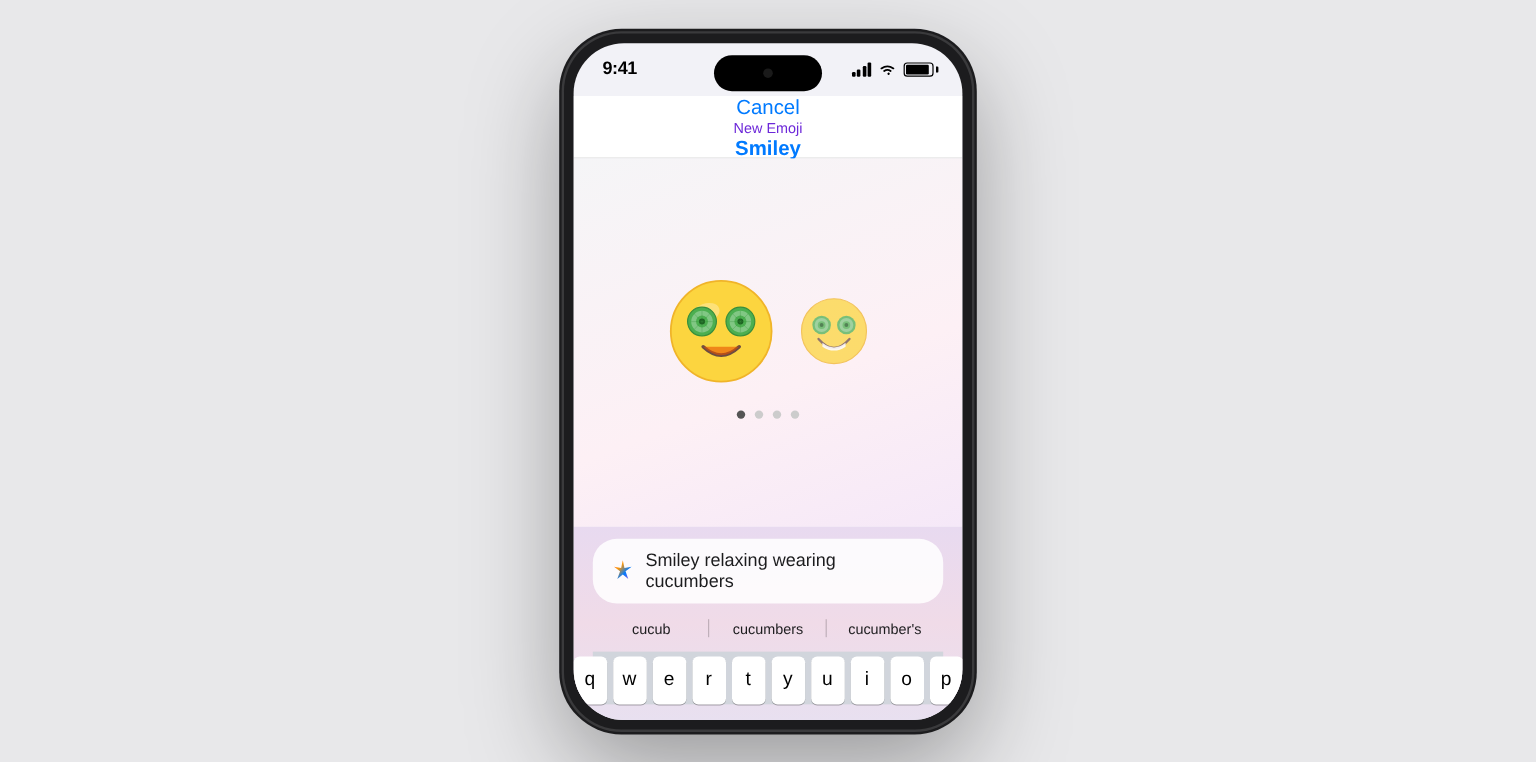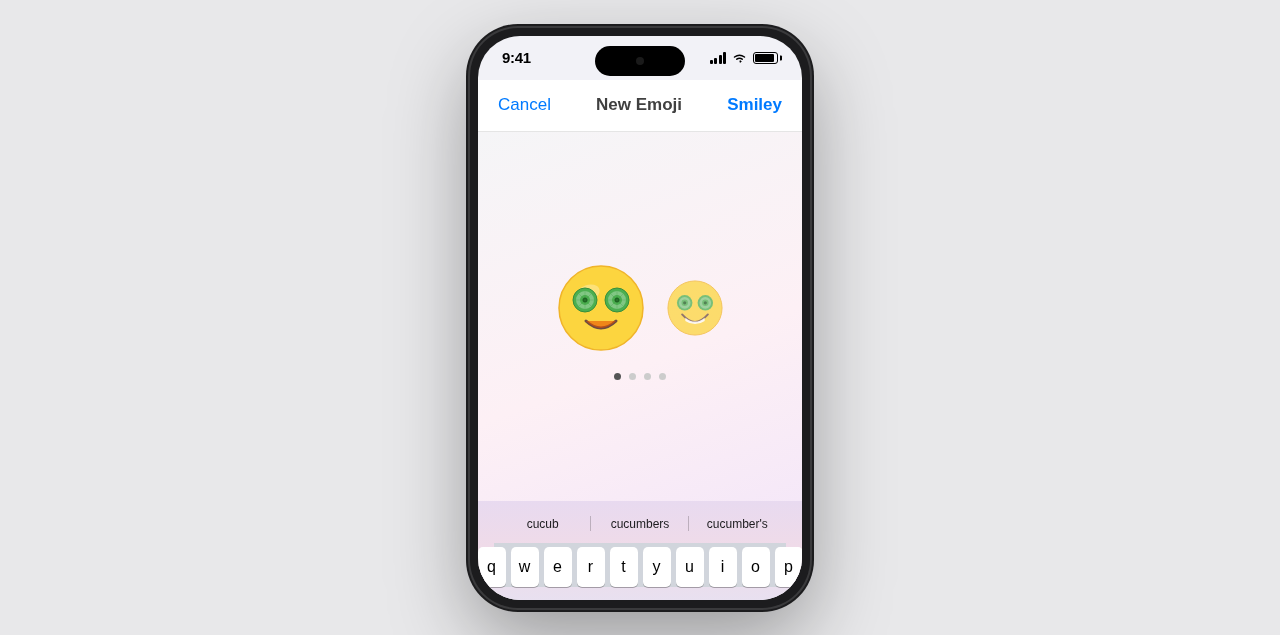--- a/index.html
+++ b/index.html
@@ -132,32 +132,33 @@
 
     
     .nav-bar {
       background: rgba(255,255,255,0.95);
       height: 52px;
       display: flex;
       align-items: center;
       justify-content: space-between;
       padding: 0 20px;
       border-bottom: 1px solid rgba(0,0,0,0.1);
+      flex-direction: column;
     }
 
     .nav-cancel {
       font-size: 17px;
       color: #007aff;
       font-weight: 400;
     }
 
     .nav-title {
-      font-size: 17px;
-      font-weight: 700;
-      color: #404040;
+      font-size: 12px;
+      font-weight: 400;
+      color: #6d28d9;
     }
 
     .nav-insert {
       font-size: 17px;
       color: #007aff;
       font-weight: 600;
     }
 
     
     .emoji-area {
@@ -392,20 +393,35 @@
         <div class="page-dots">
           <div class="dot dot-active"></div>
           <div class="dot dot-inactive"></div>
           <div class="dot dot-inactive"></div>
           <div class="dot dot-inactive"></div>
         </div>
       </div>
 
       <div class="input-area">
 
+        <div class="text-input-row">
+
+          <svg class="ai-icon" viewBox="0 0 24 24">
+            <defs>
+              <linearGradient id="sparkleGrad" x1="0%" y1="0%" x2="100%" y2="100%">
+                <stop offset="0%" style="stop-color:#ff6b6b"></stop>
+                <stop offset="33%" style="stop-color:#ff9500"></stop>
+                <stop offset="66%" style="stop-color:#007aff"></stop>
+                <stop offset="100%" style="stop-color:#af52de"></stop>
+              </linearGradient>
+            </defs>
+            <path d="M12 2 L13.5 9 L20 8 L14.5 12 L17 19 L12 15 L7 19 L9.5 12 L4 8 L10.5 9 Z" fill="url(#sparkleGrad)"></path>
+          </svg>
+          <span class="input-text">Smiley relaxing wearing cucumbers</span>
+        </div>
 
         <div class="autocomplete-bar">
           <div class="autocomplete-item">
             <span>cucub</span>
           </div>
           <div class="autocomplete-item">
             <span>cucumbers</span>
           </div>
           <div class="autocomplete-item">
             <span>cucumber's</span>

